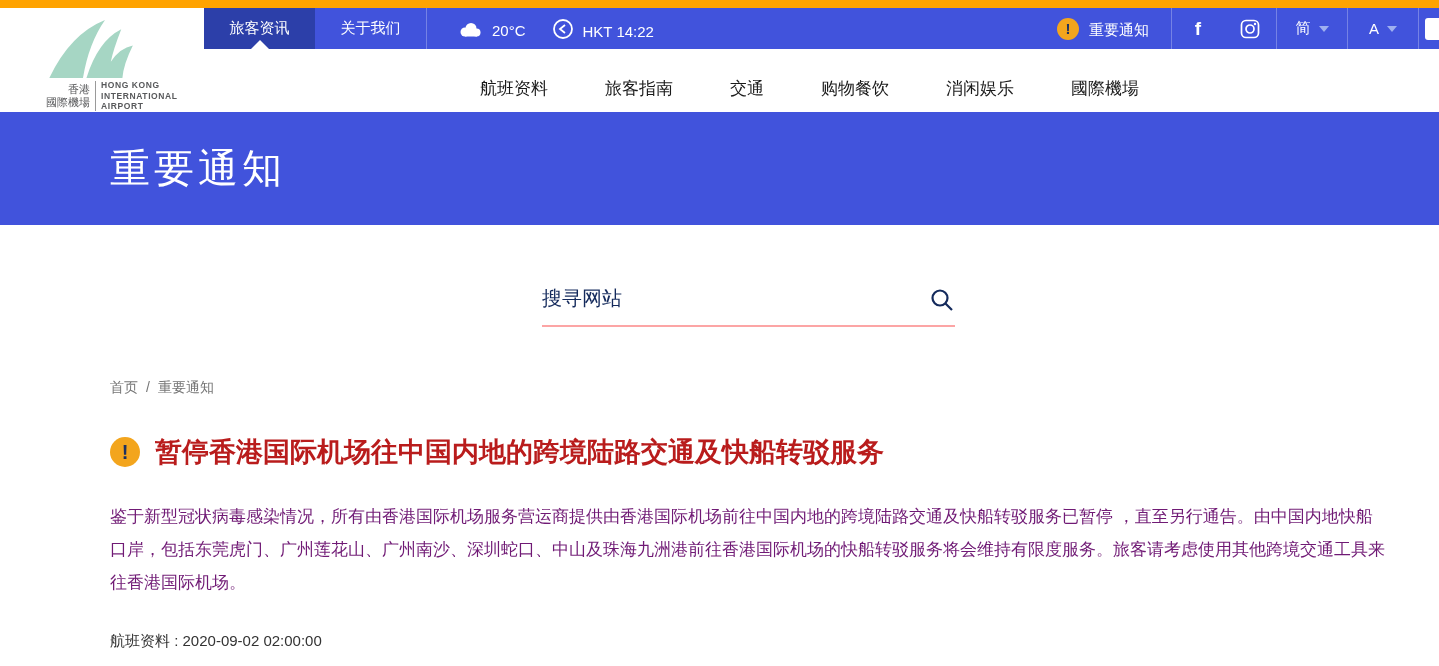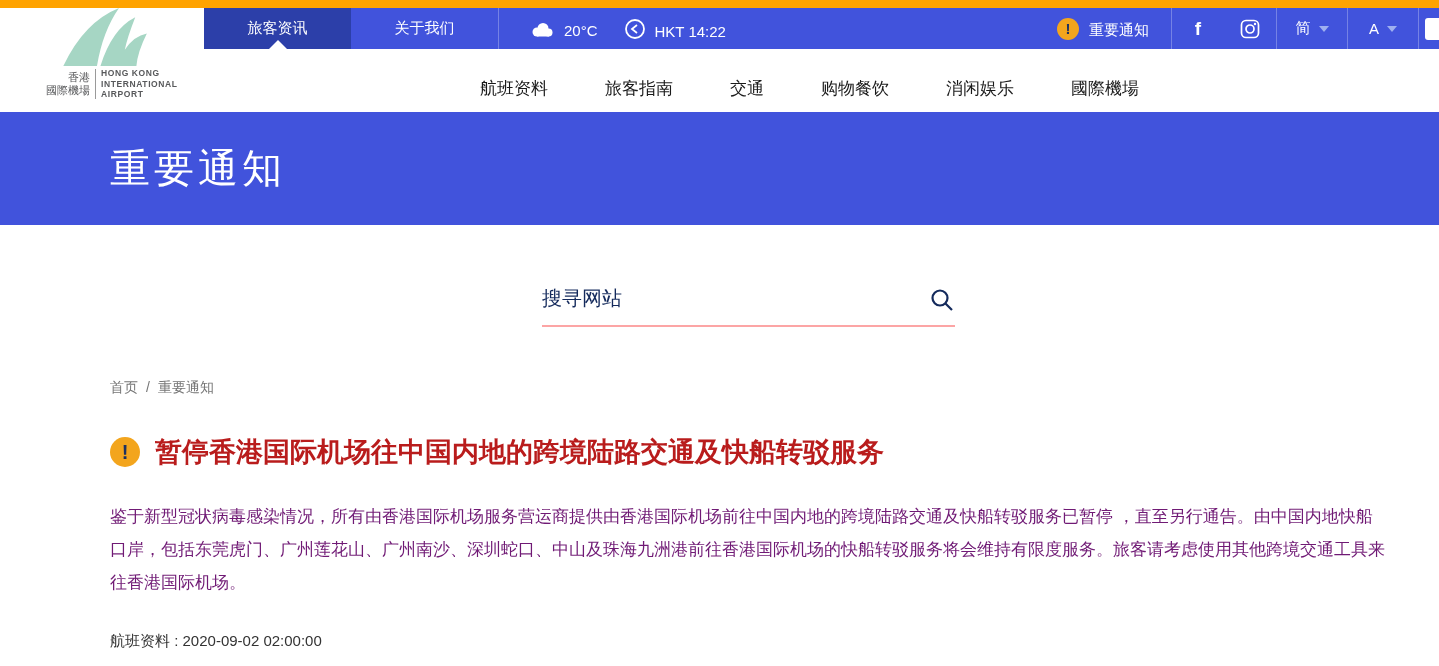--- a/index.html
+++ b/index.html
@@ -8,21 +8,21 @@
 
   
   .top-strip { height:8px; width:100%; background:#FFA300; }
 
   
   .header { position:relative; height:104px; background:#ffffff; }
 
   .top-bar { position:absolute; top:0; left:204px; right:0; height:41px;
              background:#4153DC; display:flex; align-items:center; color:#ffffff; }
 
-  .tab { width:147px; height:41px; display:flex; align-items:center; justify-content:center;
+  .tab { width:111px; height:41px; display:flex; align-items:center; justify-content:center;
          font-size:15px; color:#fff; cursor:pointer; position:relative; }
   .tab-active { background:#2C3FA9; }
   .tab-notch { position:absolute; bottom:0; left:50%; transform:translateX(-50%);
                width:0; height:0; border-left:9px solid transparent;
                border-right:9px solid transparent; border-bottom:9px solid #ffffff; }
 
   .vdiv { width:1px; height:41px; background:rgba(255,255,255,0.28); flex:0 0 1px; }
 
   .bar-item { display:flex; align-items:flex-end; gap:9px; font-size:15px; }
   .weather { margin-left:30px; }
@@ -40,22 +40,22 @@
 
   .toggle { width:70px; display:flex; align-items:center; justify-content:center;
             gap:8px; font-size:15px; cursor:pointer; }
   .caret { width:0; height:0; border-left:5px solid transparent; border-right:5px solid transparent;
            border-top:6px solid #9FB0F0; }
 
   .edge-partial { width:14px; height:22px; background:#ffffff; border-radius:3px 0 0 3px;
                   margin-left:6px; }
 
   
-  .logo { position:absolute; left:46px; top:0; display:flex; flex-direction:column;
-          align-items:flex-end; cursor:pointer; }
+  .logo { position:absolute; left:46px; top:12px; display:flex; flex-direction:column;
+          align-items:flex-start; cursor:pointer; }
   .logo-text { display:flex; align-items:center; margin-top:2px; }
   .logo-cn { text-align:right; color:#58595B; font-size:11px; line-height:13px; }
   .logo-sep { width:1px; height:30px; background:#9a9a9a; margin:0 5px; }
   .logo-en { color:#58595B; font-size:8.5px; font-weight:bold; letter-spacing:0.6px;
              line-height:10.5px; }
 
   
   .main-nav { position:absolute; left:480px; top:41px; height:79px;
               display:flex; align-items:center; gap:57px;text-align:right; }
   .nav-item { font-size:17px; color:#1a1a1a; cursor:pointer; white-space:nowrap; }

